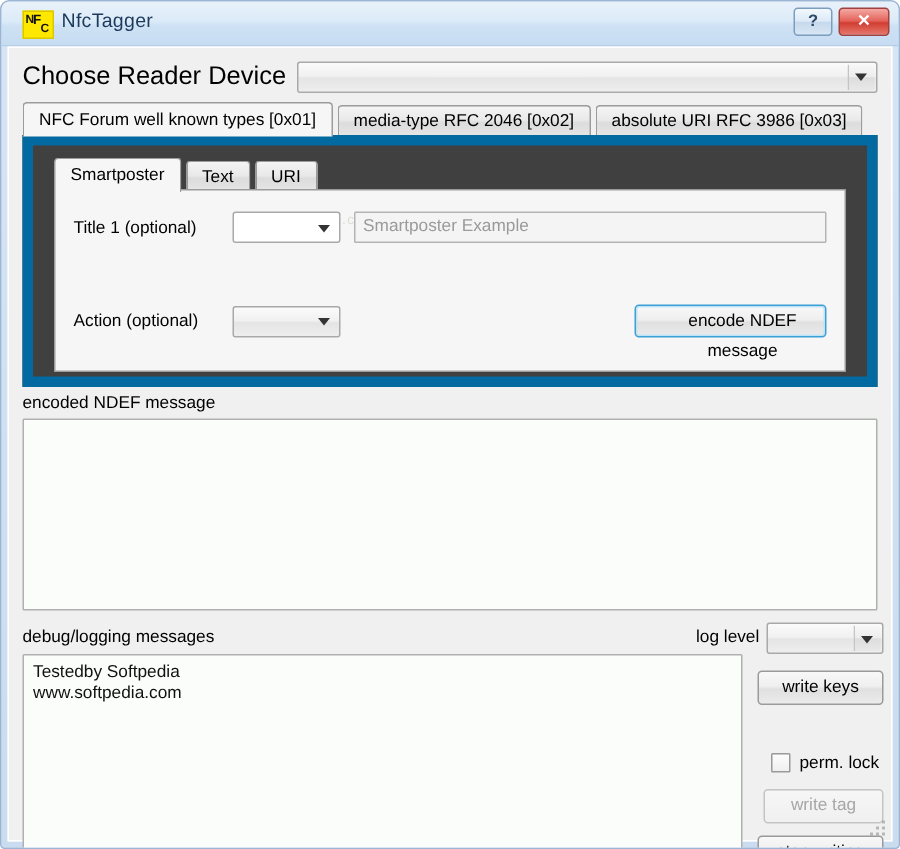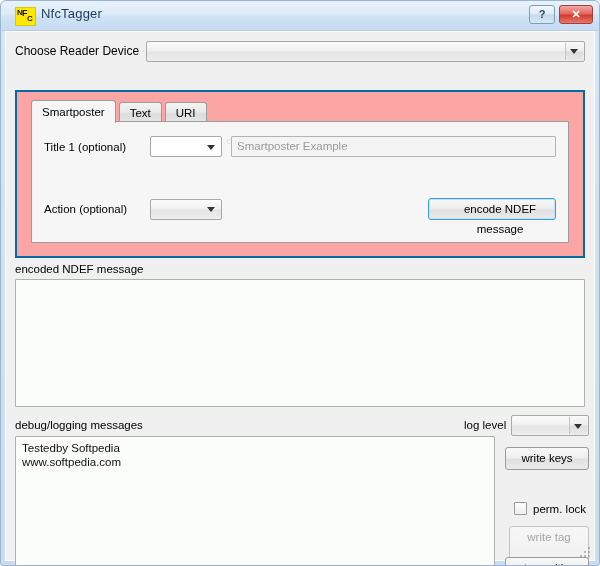--- a/index.html
+++ b/index.html
@@ -47,21 +47,21 @@
     border-color:#a04040;color:#fff;width:34px;
     background:linear-gradient(180deg,#f3a9a2 0%,#e4655c 45%,#d23d32 55%,#e6776c 100%);
   }
   
   .client{
     position:absolute;left:4px;top:30px;right:4px;bottom:4px;
     background:#f0f0f0;border:1px solid #ffffff;
     box-sizing:border-box;
   }
   .row-reader{position:absolute;left:9px;top:8px;right:9px;height:22px;display:flex;align-items:center;}
-  .row-reader .lbl{font-size:12px;margin-right:7px;white-space:nowrap;}
+  .row-reader .lbl{font-size:17px;margin-right:7px;white-space:nowrap;}
   .combo{
     position:relative;flex:1;height:21px;box-sizing:border-box;
     border:1px solid #a9a9a9;border-radius:2px;
     background:linear-gradient(180deg,#fbfbfb 0%,#f0f0f0 48%,#e4e4e4 52%,#eeeeee 100%);
   }
   .combo.white{background:#ffffff;}
   .combo .arrow{
     position:absolute;right:6px;top:50%;margin-top:-2px;
     width:0;height:0;border-left:4px solid transparent;border-right:4px solid transparent;
     border-top:5px solid #333;
@@ -79,21 +79,21 @@
     font-size:11.5px;margin-right:3px;
     background:linear-gradient(180deg,#f4f4f4 0%,#e9e9e9 45%,#dcdcdc 55%,#e6e6e6 100%);
     cursor:default;white-space:nowrap;
   }
   .tab.active{
     height:23px;line-height:22px;background:#f6f6f6;border-color:#9c9c9c;
     position:relative;z-index:3;
   }
   .tabpanel{
     position:absolute;left:9px;top:58px;right:9px;height:168px;
-    background:#fca5a5;border:2px solid #0369a1;box-sizing:border-box;
+    background:#404040;border:7px solid #0369a1;box-sizing:border-box;
   }
   
   .inner-tabstrip{position:absolute;left:14px;top:8px;display:flex;align-items:flex-end;}
   .inner-panel{
     position:absolute;left:14px;top:29px;right:14px;height:122px;
     background:#f6f6f6;border:1px solid #9c9c9c;box-sizing:border-box;
   }
   .watermark{
     position:absolute;left:118px;top:-7px;font-size:19px;color:#dedbd4;
     letter-spacing:5px;font-weight:bold;pointer-events:none;z-index:0;
@@ -158,20 +158,25 @@
 
     <div class="row-reader">
       <div class="lbl">Choose Reader Device</div>
       <div class="combo">
         <span style="position:absolute;left:5px;top:3px;font-size:11.5px;"></span>
         <div class="arrow-btn"></div>
         <div class="arrow"></div>
       </div>
     </div>
 
+    <div class="tabstrip">
+      <div class="tab active">NFC Forum well known types [0x01]</div>
+      <div class="tab">media-type RFC 2046 [0x02]</div>
+      <div class="tab">absolute URI RFC 3986 [0x03]</div>
+    </div>
 
     <div class="tabpanel">
 
       <div class="inner-tabstrip">
         <div class="tab active">Smartposter</div>
         <div class="tab">Text</div>
         <div class="tab">URI</div>
       </div>
 
       <div class="inner-panel">
@@ -219,21 +224,21 @@
 www.softpedia.com</div>
     </div>
 
     <div class="btn" style="position:absolute;left:499px;top:415px;width:84px;height:23px;line-height:21px;">write keys</div>
 
     <div class="checkbox-row" style="left:508px;top:470px;">
       <div class="cbox"></div>
       <span>perm. lock</span>
     </div>
 
-    <div class="btn disabled" style="position:absolute;left:503px;top:494px;width:80px;height:40px;line-height:21px;">write tag</div>
+    <div class="btn disabled" style="position:absolute;left:503px;top:494px;width:80px;height:23px;line-height:21px;">write tag</div>
 
     <div class="btn" style="position:absolute;left:499px;top:525px;width:84px;height:23px;line-height:21px;">stop writing</div>
 
     <svg class="grip" viewBox="0 0 12 12">
       <g fill="#8a8a8a">
         <rect x="9" y="1" width="2" height="2"></rect>
         <rect x="5" y="5" width="2" height="2"></rect>
           <rect x="9" y="5" width="2" height="2"></rect>
         <rect x="1" y="9" width="2" height="2"></rect>
           <rect x="5" y="9" width="2" height="2"></rect>

